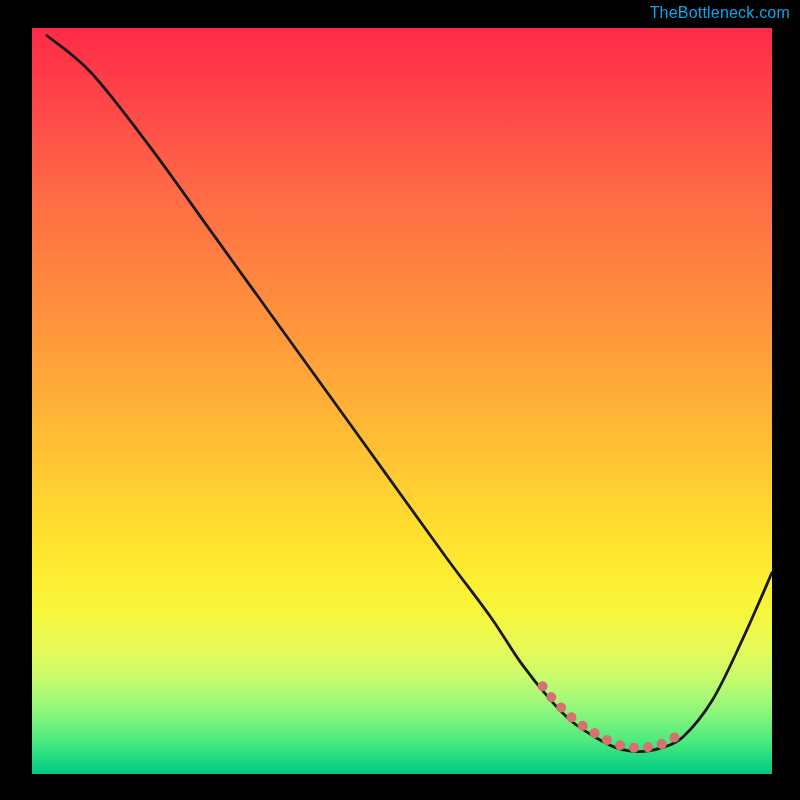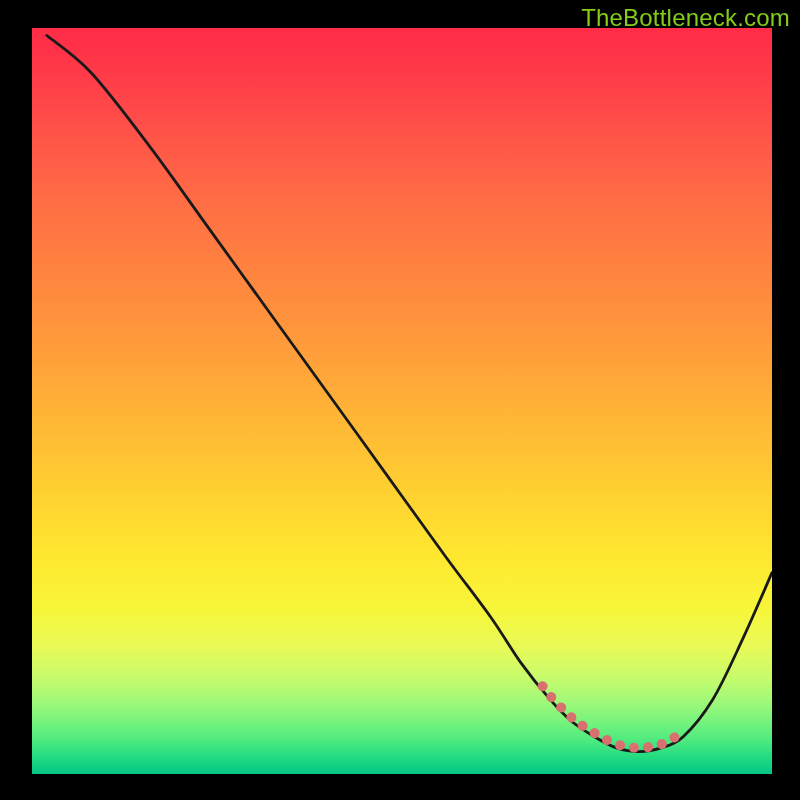--- a/index.html
+++ b/index.html
@@ -14,22 +14,22 @@
   .frame {
     position: relative;
     width: 800px;
     height: 800px;
     background: #000;
   }
   .watermark {
     position: absolute;
     top: 4px;
     right: 10px;
-    color: #84cc16;
-    font-size: 24px;
+    color: #0ea5e9;
+    font-size: 16px;
     font-weight: 500;
     letter-spacing: 0.2px;
     z-index: 50;
   }
   .plot {
     position: absolute;
     left: 32px;
     top: 28px;
     width: 740px;
     height: 746px;

